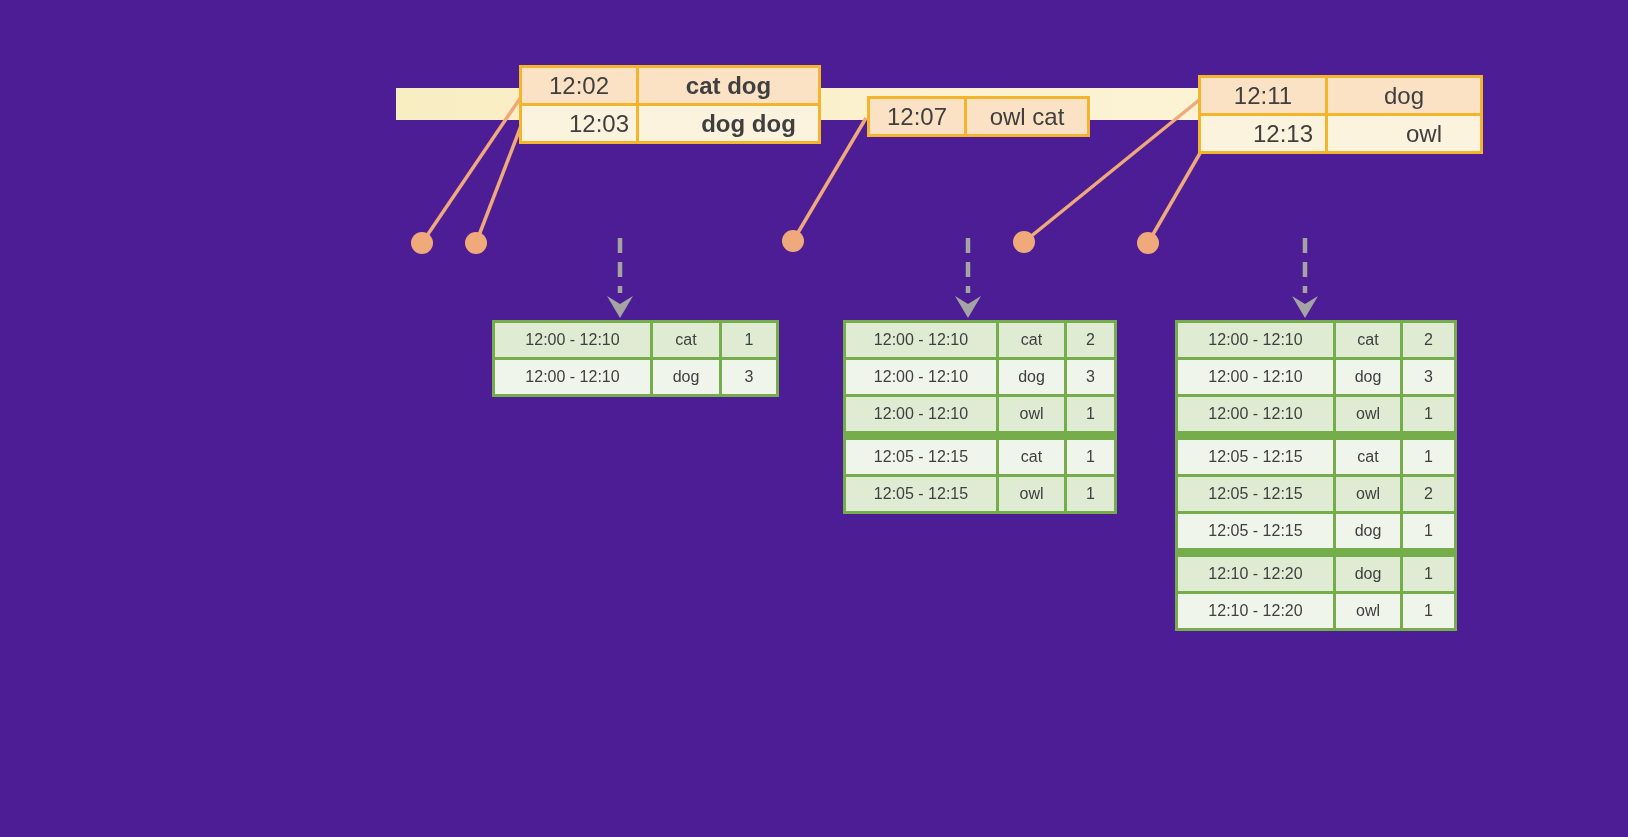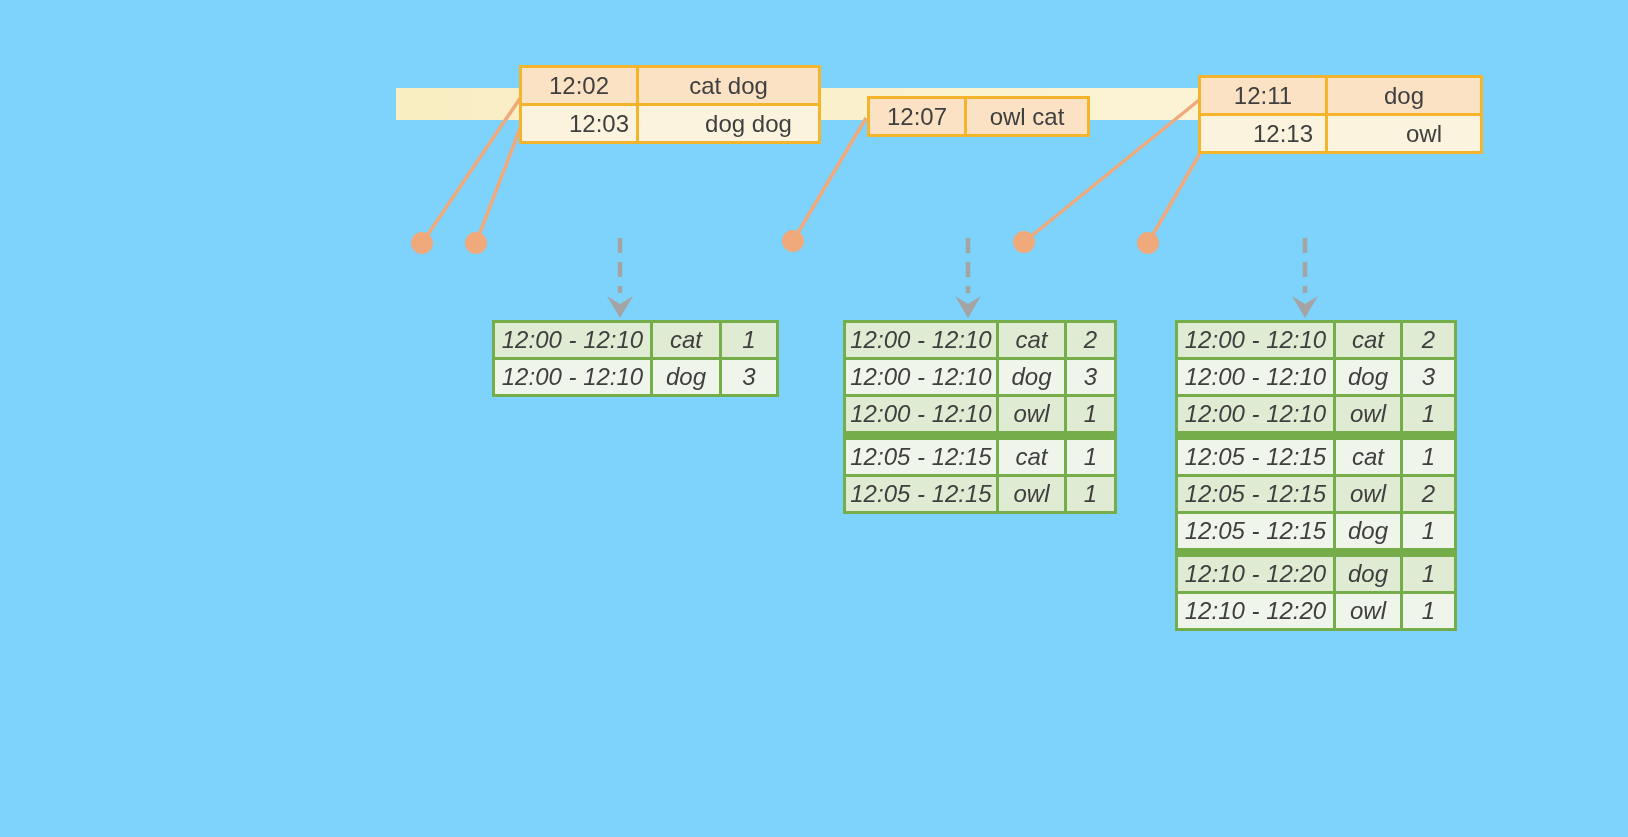--- a/index.html
+++ b/index.html
@@ -1,19 +1,19 @@
 <!DOCTYPE html>
 <html><head>
 <meta charset="utf-8">
 <style>
   html,body{margin:0;padding:0;background:#000;}
   .canvas{
     position:relative;
     width:1628px;height:837px;
-    background:#7dd3fc;
+    background:#4c1d95;
     overflow:hidden;
     font-family:"Liberation Sans", sans-serif;
     color:#3F3F3F;
   }
   svg.layer{position:absolute;left:0;top:0;}
 
   
   table.etable{
     position:absolute;
     border-collapse:collapse;
@@ -24,33 +24,32 @@
     border:3px solid #F4B42C;
     text-align:center;
     vertical-align:middle;
     height:35px;
     padding:0 4px;
     white-space:nowrap;
   }
   tr.er-a td{background:#FBE2C4;}
   tr.er-b td{background:#FCF3DF;padding-left:44px;}
   #et1{left:519px;top:65px;}
-  #et1 td.time{width:66px;}  #et1 td.words{width:131px;}
+  #et1 td.time{width:66px;}  #et1 td.words{width:131px;font-weight:bold;}
   #et2{left:867px;top:96px;}
   #et2 td.time{width:86px;}  #et2 td.words{width:112px;text-align:center;}
   #et3{left:1198px;top:75px;}
   #et3 td.time{width:76px;}  #et3 td.words{width:104px;}
 
   
   table.gtable{
     position:absolute;
     border-collapse:collapse;
     table-layout:fixed;
-    font-size:24px;
-    font-style:italic;
+    font-size:16px;
   }
   table.gtable td{
     border:3px solid #74AD4A;
     text-align:center;
     vertical-align:middle;
     height:34px;
     padding:0 4px;
     white-space:nowrap;
   }
   tr.row-a td{background:#DFEBD3;}

